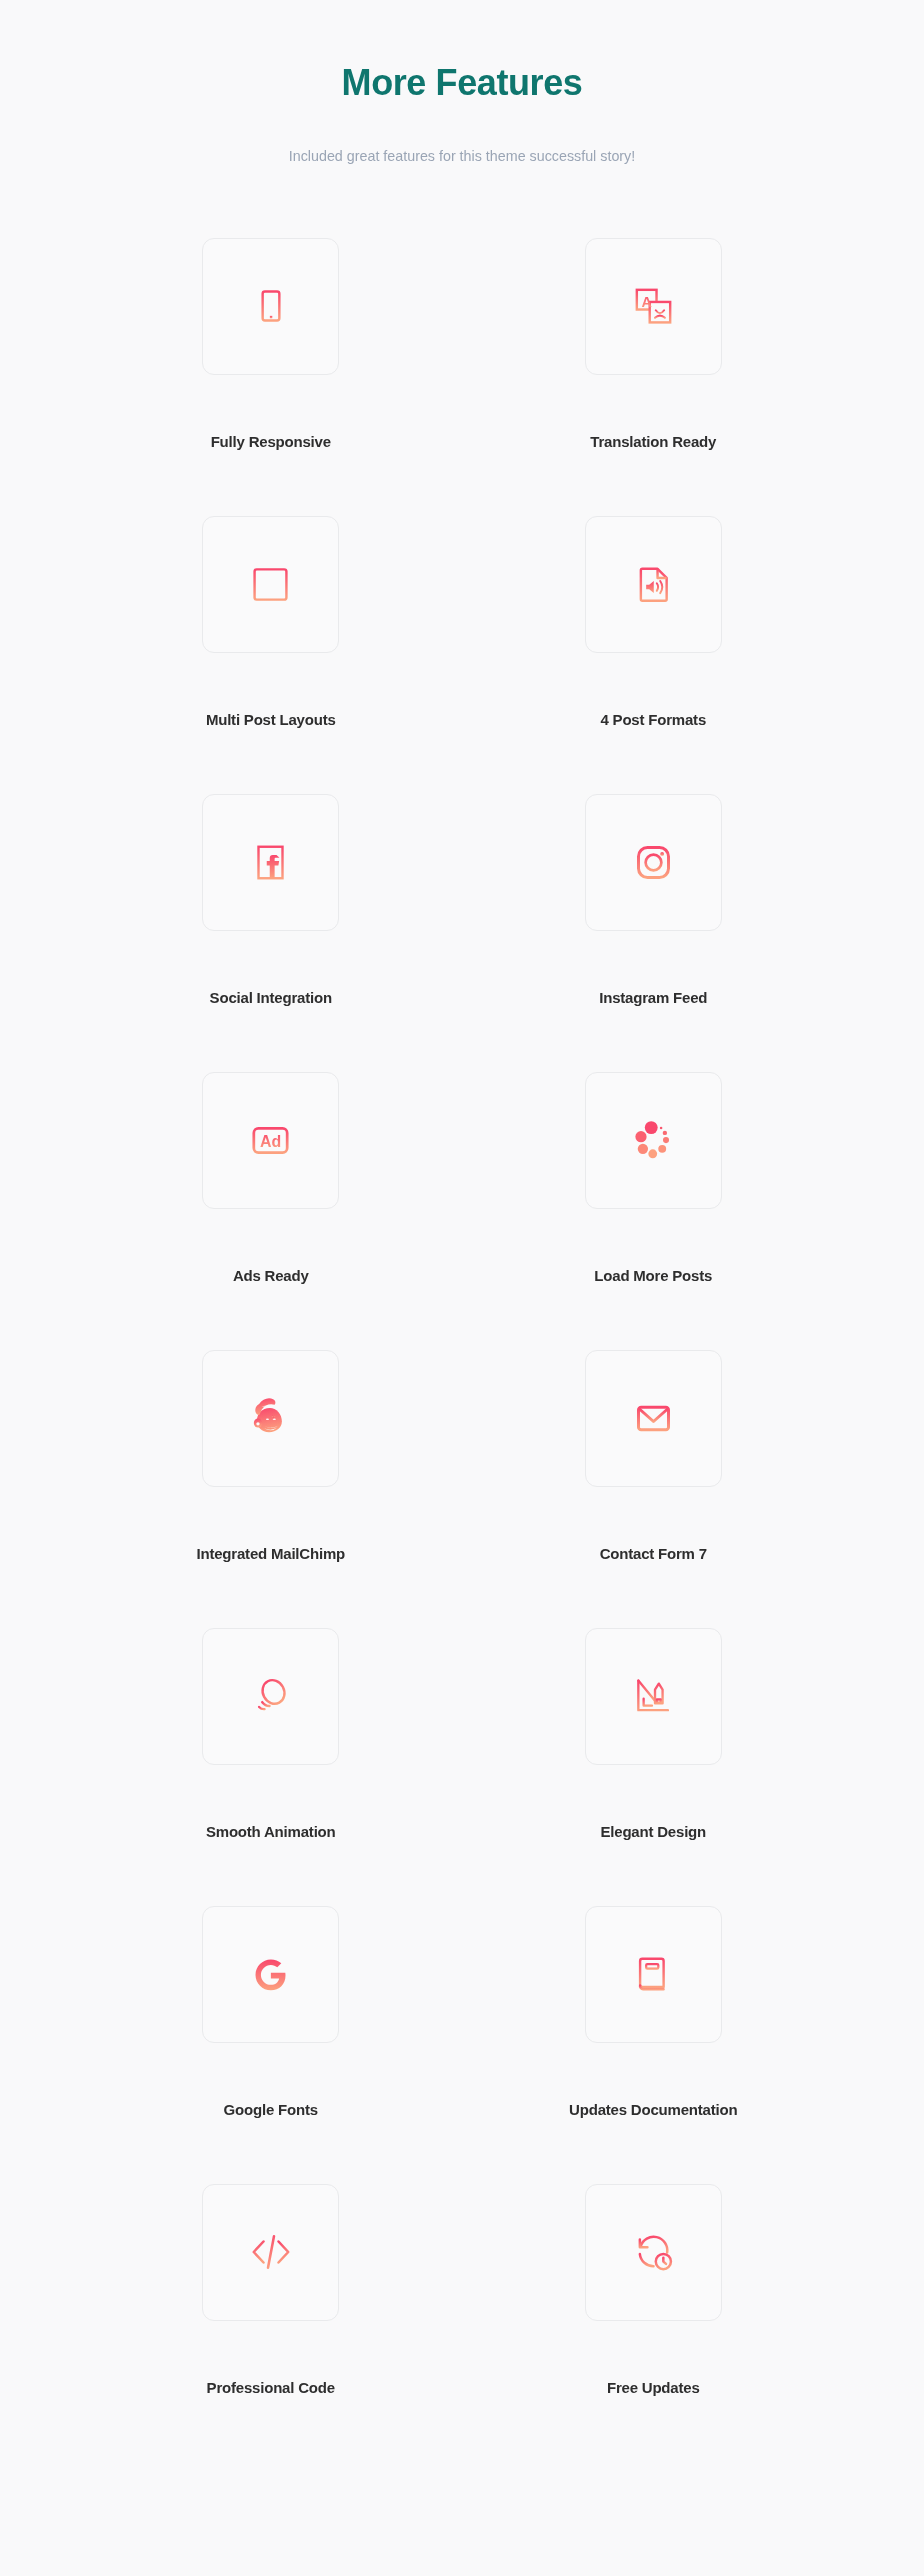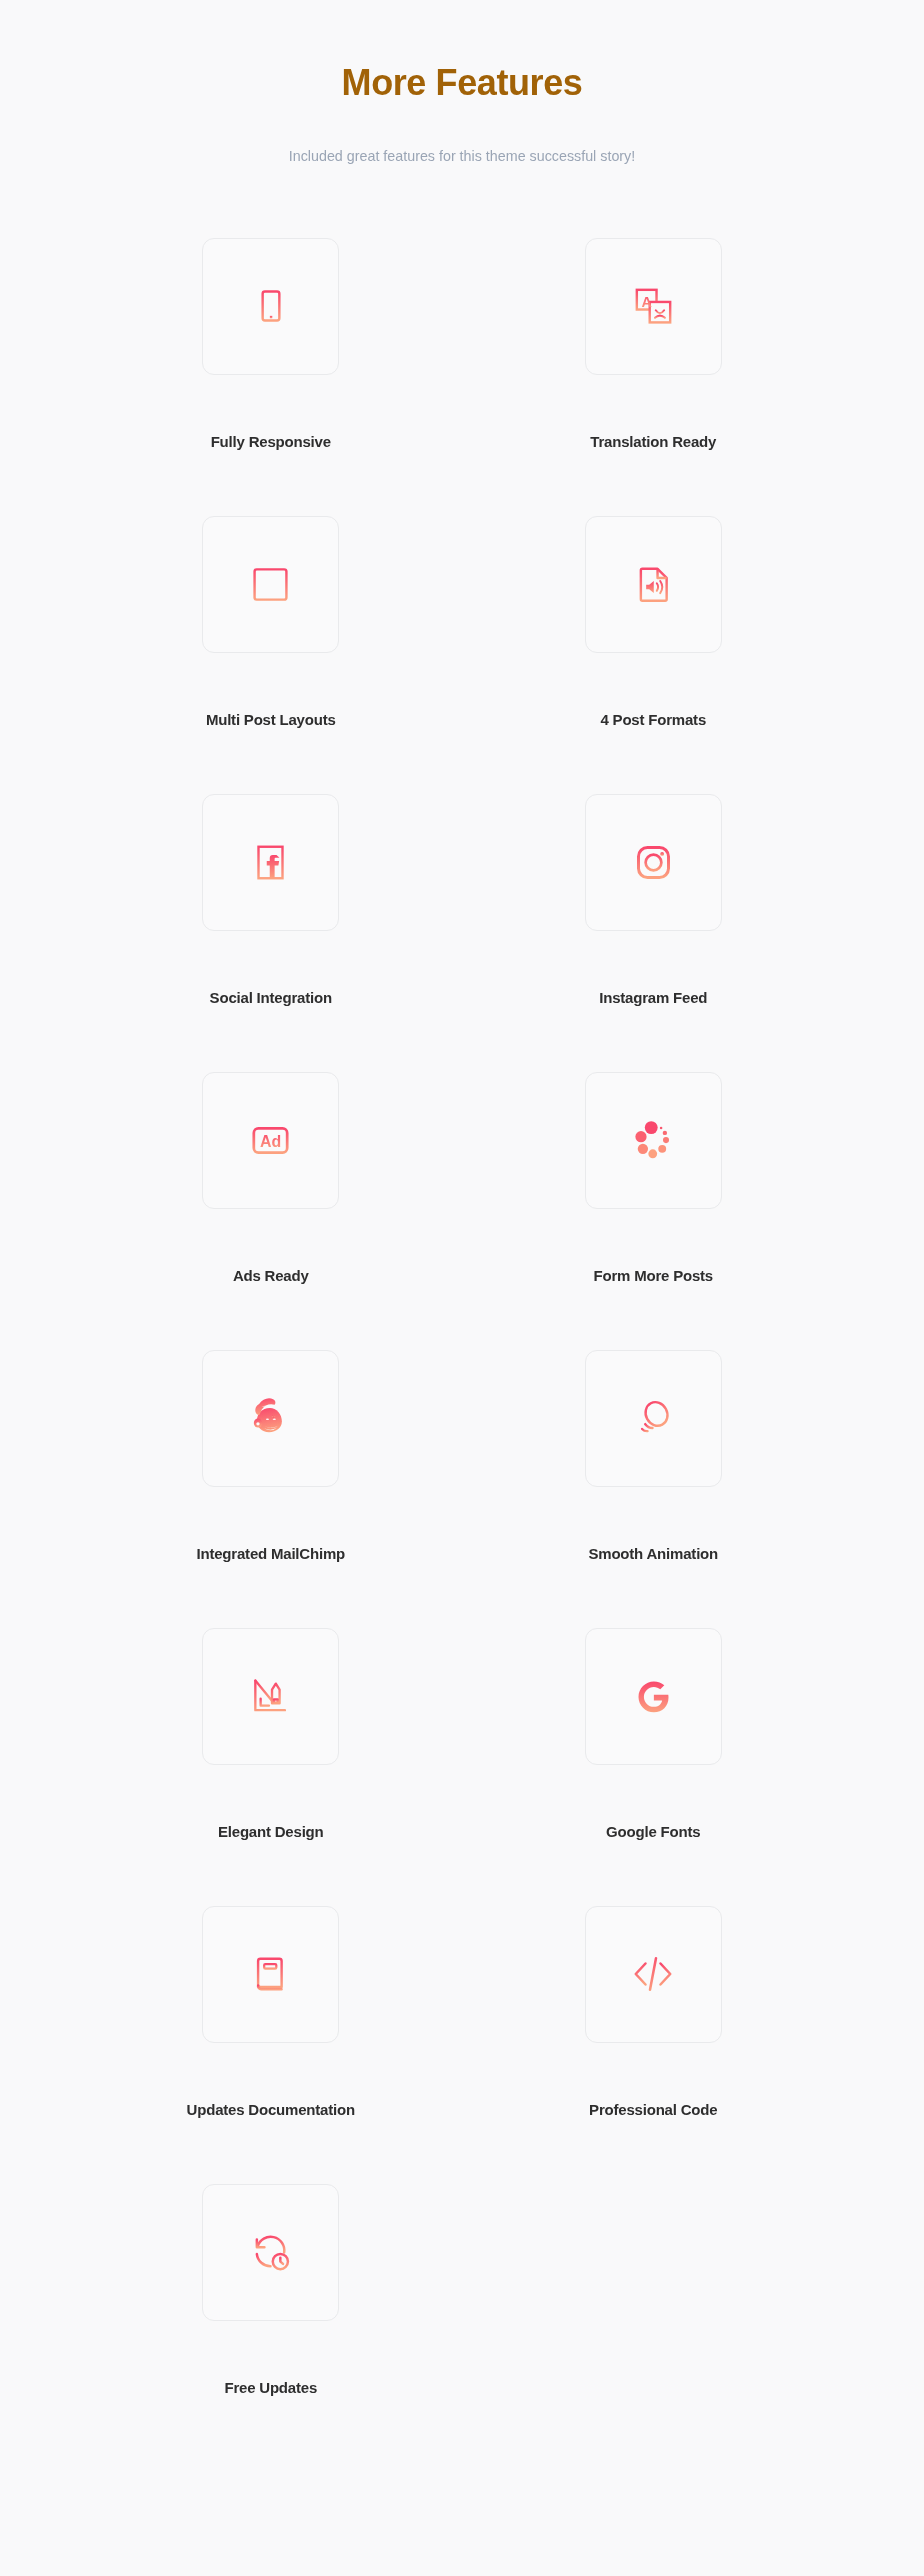--- a/index.html
+++ b/index.html
@@ -22,21 +22,21 @@
   }
 
   .header {
     padding-top: 63px;
     text-align: center;
   }
 
   .page-title {
     font-size: 36px;
     font-weight: 900;
-    color: #a16207;
+    color: #0f766e;
     letter-spacing: -0.4px;
     margin: 0;
     line-height: 1.1;
   }
 
   .page-subtitle {
     font-size: 14.3px;
     font-weight: 400;
     color: #9aa5b5;
     margin: 16px;
@@ -251,21 +251,21 @@
             <circle cx="14.5" cy="26" r="7.4" fill="#fb6070"></circle>
             <circle cx="17" cy="42" r="6.8" fill="#fc8878"></circle>
             <circle cx="30" cy="48.5" r="5.8" fill="#fda17f"></circle>
             <circle cx="42.5" cy="42" r="5.2" fill="#fc937b"></circle>
             <circle cx="47.5" cy="30.5" r="4.0" fill="#fb7c75"></circle>
             <circle cx="46" cy="21" r="2.9" fill="#fa6a71"></circle>
             <circle cx="41" cy="14.5" r="1.7" fill="#f9566e"></circle>
           </svg>
         </span>
       </div>
-      <div class="feature-label">Form More Posts</div>
+      <div class="feature-label">Load More Posts</div>
     </div>
 
     <div class="feature-cell">
       <div class="icon-box">
         <span>
           <svg width="47" height="47" viewBox="0 0 62 62">
             <defs>
                 <linearGradient id="g9" x1="0.2" y1="0" x2="0.4" y2="1">
               <stop offset="0%" stop-color="#f9486d"></stop>
                   <stop offset="100%" stop-color="#fca17f"></stop>
@@ -288,20 +288,37 @@
               <circle cx="33.5" cy="28" r="0.9"></circle>
               <circle cx="36.5" cy="27.3" r="0.9"></circle>
               <circle cx="35" cy="30.4" r="0.9"></circle>
             </g>
           </svg>
         </span>
       </div>
       <div class="feature-label">Integrated MailChimp</div>
     </div>
 
+    <div class="feature-cell">
+      <div class="icon-box">
+        <span>
+          <svg width="45" height="45" viewBox="0 0 60 60">
+            <defs>
+                <linearGradient id="g10" x1="0" y1="0" x2="0" y2="1">
+              <stop offset="0%" stop-color="#f9486d"></stop>
+                  <stop offset="100%" stop-color="#fca17f"></stop>
+            </linearGradient>
+              </defs>
+            <rect x="10" y="15" width="40" height="30" rx="3.5" fill="none" stroke="url(#g10)" stroke-width="4"></rect>
+            <path d="M12 18 L30 34 L48 18" fill="none" stroke="url(#g10)" stroke-width="4" stroke-linecap="round" stroke-linejoin="round"></path>
+          </svg>
+        </span>
+      </div>
+      <div class="feature-label">Contact Form 7</div>
+    </div>
 
     <div class="feature-cell">
       <div class="icon-box">
         <span>
           <svg width="47" height="47" viewBox="0 0 62 62">
             <defs>
                 <linearGradient id="g11" x1="0.2" y1="0" x2="0.3" y2="1">
               <stop offset="0%" stop-color="#f9486d"></stop>
                   <stop offset="100%" stop-color="#fca17f"></stop>
             </linearGradient>

